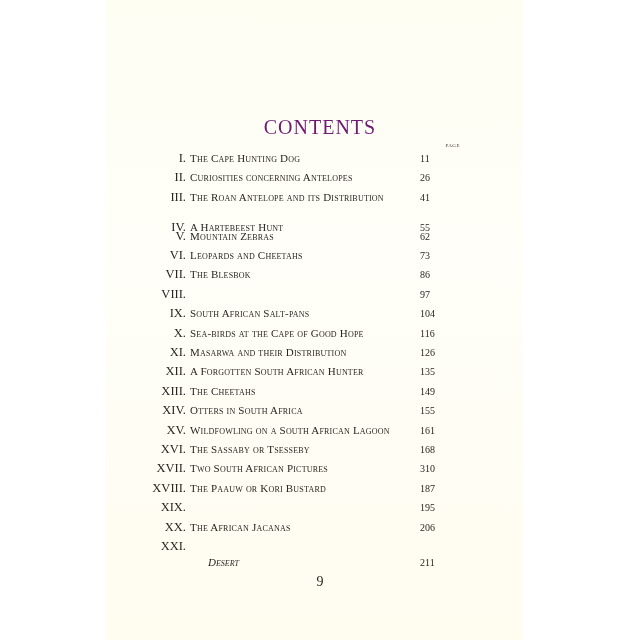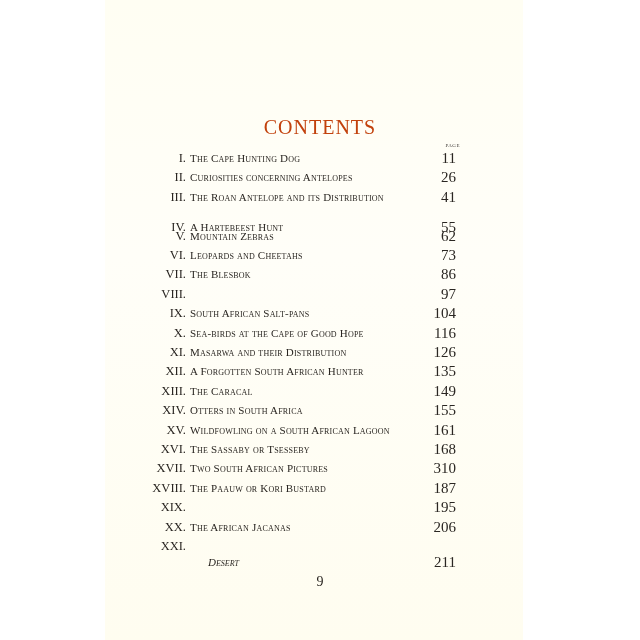--- a/index.html
+++ b/index.html
@@ -15,21 +15,21 @@
       left: 105px; top: 0;
       width: 418px; height: 640px;
       background: linear-gradient(180deg, #fffef3 0%, #fffef8 40%, #fffdf0 100%);
     }
     .title {
       position: absolute;
       left: 0; width: 640px; top: 116px;
       text-align: center;
       font-size: 20px;
       letter-spacing: 1px;
-      color: #c2410c;
+      color: #701a75;
     }
     .page-label {
       position: absolute;
       left: 440px; width: 20px; top: 143px;
       text-align: right;
       font-size: 5px;
       letter-spacing: 0.5px;
       color: #3a3632;
     }
     .toc {
@@ -61,22 +61,22 @@
       position: absolute;
       left: 208px;
       font-variant: small-caps;
       font-size: 11px;
       white-space: nowrap;
       font-style: italic;
     }
     .pg {
       position: absolute;
       left: 420px; width: 36px;
-      text-align: right;
-      font-size: 15px;
+      text-align: left;
+      font-size: 10px;
     }
     .folio {
       position: absolute;
       left: 0; width: 640px; top: 574px;
       text-align: center;
       font-size: 14px;
     }
   </style>
 </head>
 <body>
@@ -141,21 +141,21 @@
     <span class="ttl">Masarwa and their Distribution</span>
     <span class="pg">126</span>
   </div>
   <div class="row" style="top:213.4px">
     <span class="num">XII.</span>
     <span class="ttl">A Forgotten South African Hunter</span>
     <span class="pg">135</span>
   </div>
   <div class="row" style="top:232.8px">
     <span class="num">XIII.</span>
-    <span class="ttl">The Caracal</span>
+    <span class="ttl">The Cheetahs</span>
     <span class="pg">149</span>
   </div>
   <div class="row" style="top:252.2px">
     <span class="num">XIV.</span>
     <span class="ttl">Otters in South Africa</span>
     <span class="pg">155</span>
   </div>
   <div class="row" style="top:271.6px">
     <span class="num">XV.</span>
     <span class="ttl">Wildfowling on a South African Lagoon</span>

